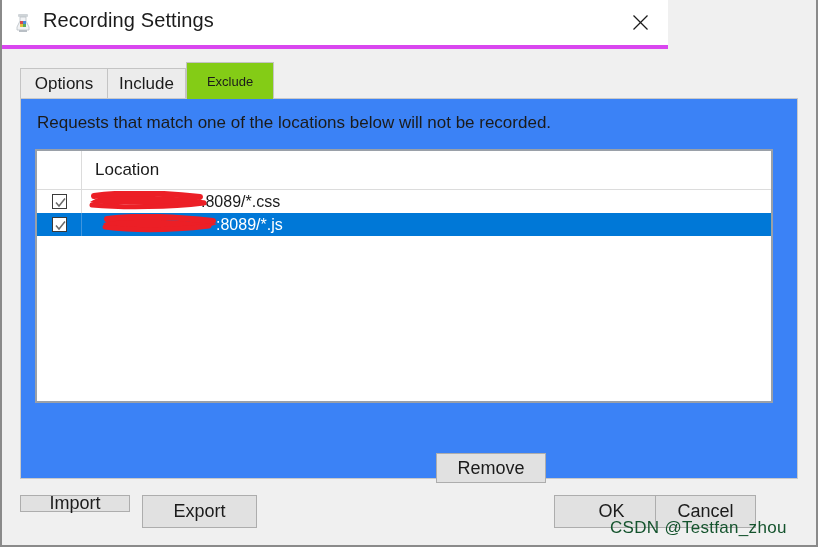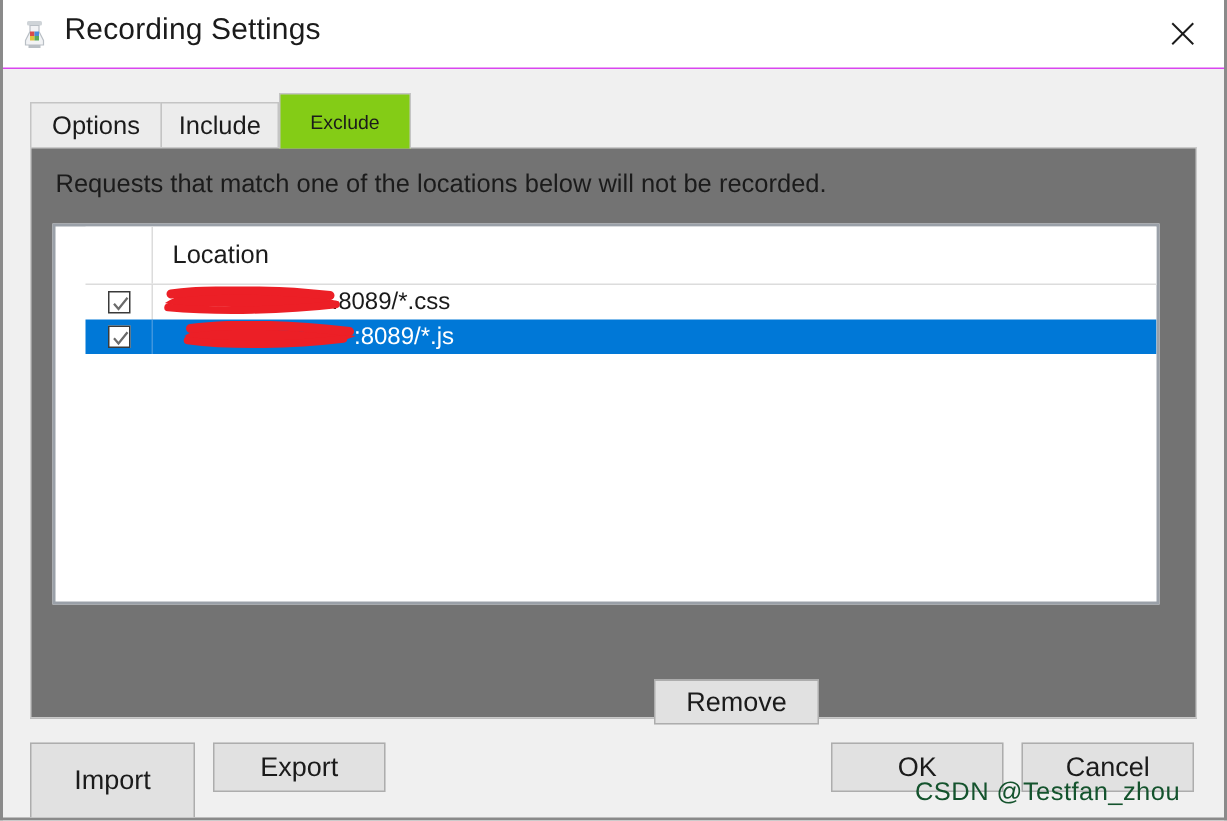--- a/index.html
+++ b/index.html
@@ -19,24 +19,24 @@
     box-sizing: border-box;
     border-left: 2px solid #8a8a8a;
     border-right: 2px solid #8a8a8a;
     border-bottom: 2px solid #8a8a8a;
   }
 
   
   .titlebar {
     position: absolute;
     left: 0; top: 0;
-    width: 814px;
+    width: 666px;
     height: 45px;
     background: #ffffff;
-    border-bottom: 1px solid #d946ef;
+    border-bottom: 4px solid #d946ef;
   }
   .title-icon {
     position: absolute;
     left: 10px; top: 12px;
     width: 22px; height: 22px;
   }
   .title-text {
     position: absolute;
     left: 41px;
     top: 9px;
@@ -89,21 +89,21 @@
     z-index: 4;
   }
 
   
   .tabpanel {
     position: absolute;
     left: 18px;
     top: 98px;
     width: 778px;
     height: 381px;
-    background: #737373;
+    background: #3b82f6;
     border: 1px solid #c9c9c9;
     box-sizing: border-box;
   }
   .hint {
     position: absolute;
     left: 16px;
     top: 14px;
     font-size: 17px;
     color: #1b1b1b;
     white-space: nowrap;
@@ -113,21 +113,20 @@
   .table-wrap {
     position: absolute;
     left: 14px;
     top: 50px;
     width: 738px;
     height: 254px;
     background: #ffffff;
     border: 2px solid #9aa0a8;
     box-sizing: border-box;
     overflow: hidden;
-    padding-left: 20px;
   }
   .thead {
     display: flex;
     height: 38px;
     border-bottom: 1px solid #dcdcdc;
     background: #ffffff;
   }
   .th-check {
     width: 45px;
     border-right: 1px solid #dcdcdc;
@@ -215,24 +214,24 @@
     background: #e1e1e1;
     border: 1px solid #adadad;
     box-sizing: border-box;
     display: flex;
     align-items: center;
     justify-content: center;
     font-size: 18px;
     color: #1b1b1b;
     cursor: pointer;
   }
-  #btn-import { left: 18px;  top: 495px; width: 110px; height: 51px; align-items: center; }
+  #btn-import { left: 18px;  top: 495px; width: 110px; height: 17px; align-items: center; }
   #btn-export { left: 140px; top: 495px; width: 115px; height: 33px; }
   #btn-ok     { left: 552px; top: 495px; width: 115px; height: 33px; }
-  #btn-cancel { left: 679px; top: 495px; width: 115px; height: 33px; }
+  #btn-cancel { left: 653px; top: 495px; width: 101px; height: 33px; }
 
   
   .watermark {
     position: absolute;
     left: 608px;
     top: 518px;
     font-size: 17px;
     color: #14532d;
     white-space: nowrap;
     pointer-events: none;

